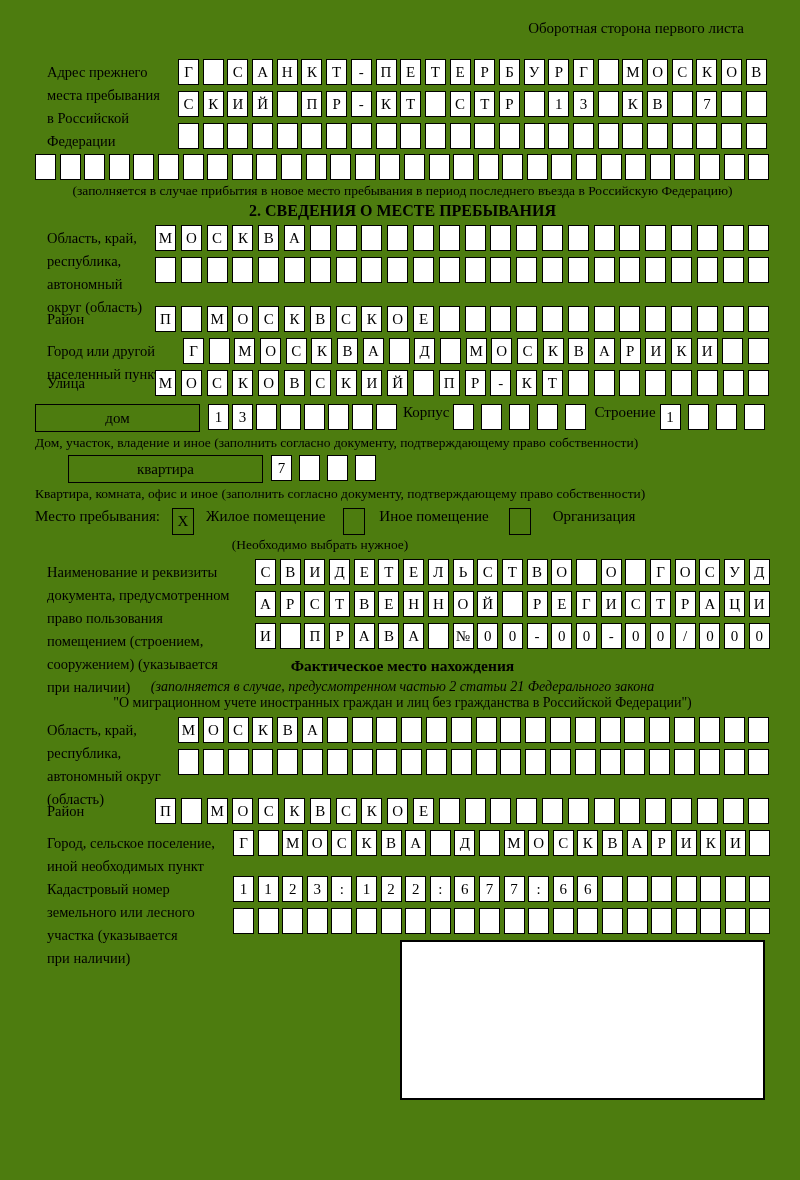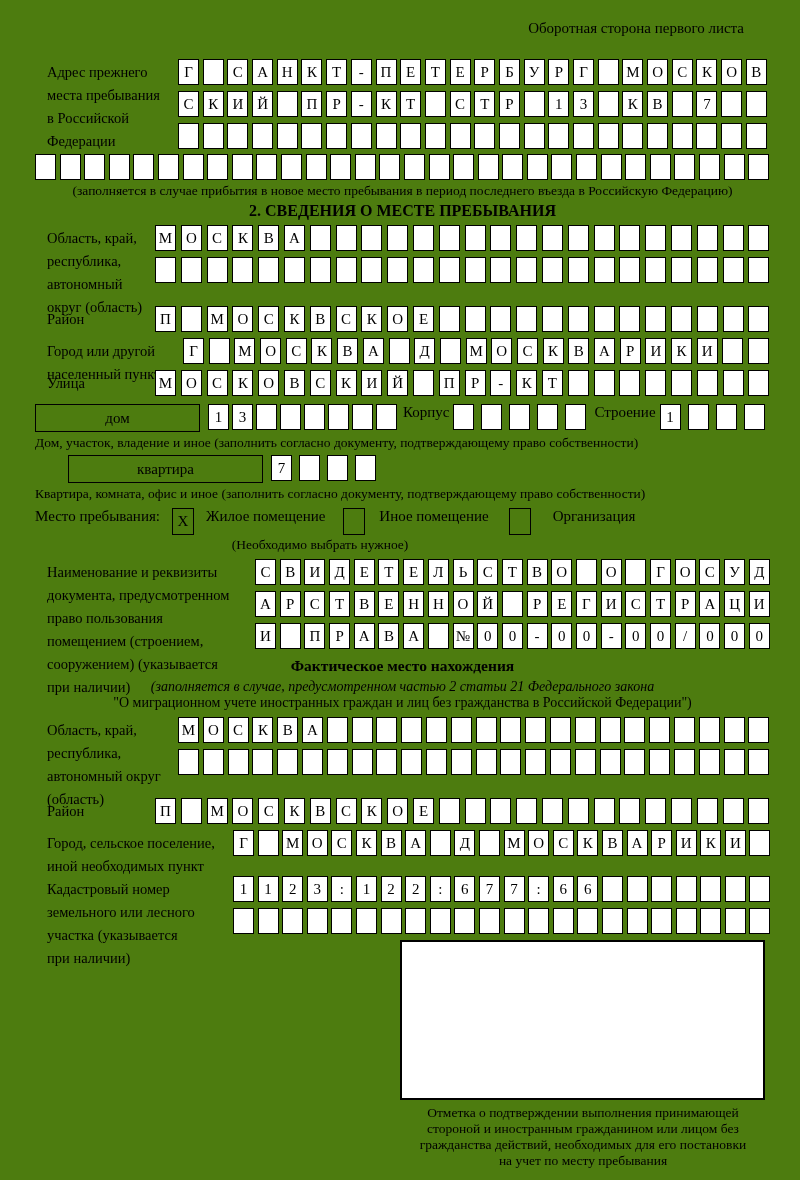--- a/index.html
+++ b/index.html
@@ -656,20 +656,14 @@
           <span class="cell"></span>
           <span class="cell"></span>
           <span class="cell"></span>
           <span class="cell"></span>
           <span class="cell"></span>
         </div>
     </div>
   </div>
 
   <div class="stamp-box"></div>
-  <div class="stamp-caption">
-    <div>Отметка о подтверждении выполнения принимающей</div>
-    <div>стороной и иностранным гражданином или лицом без</div>
-    <div>гражданства действий, необходимых для его постановки</div>
-    <div>на учет по месту пребывания</div>
-  </div>
 
 </div>
 
 </body></html>

